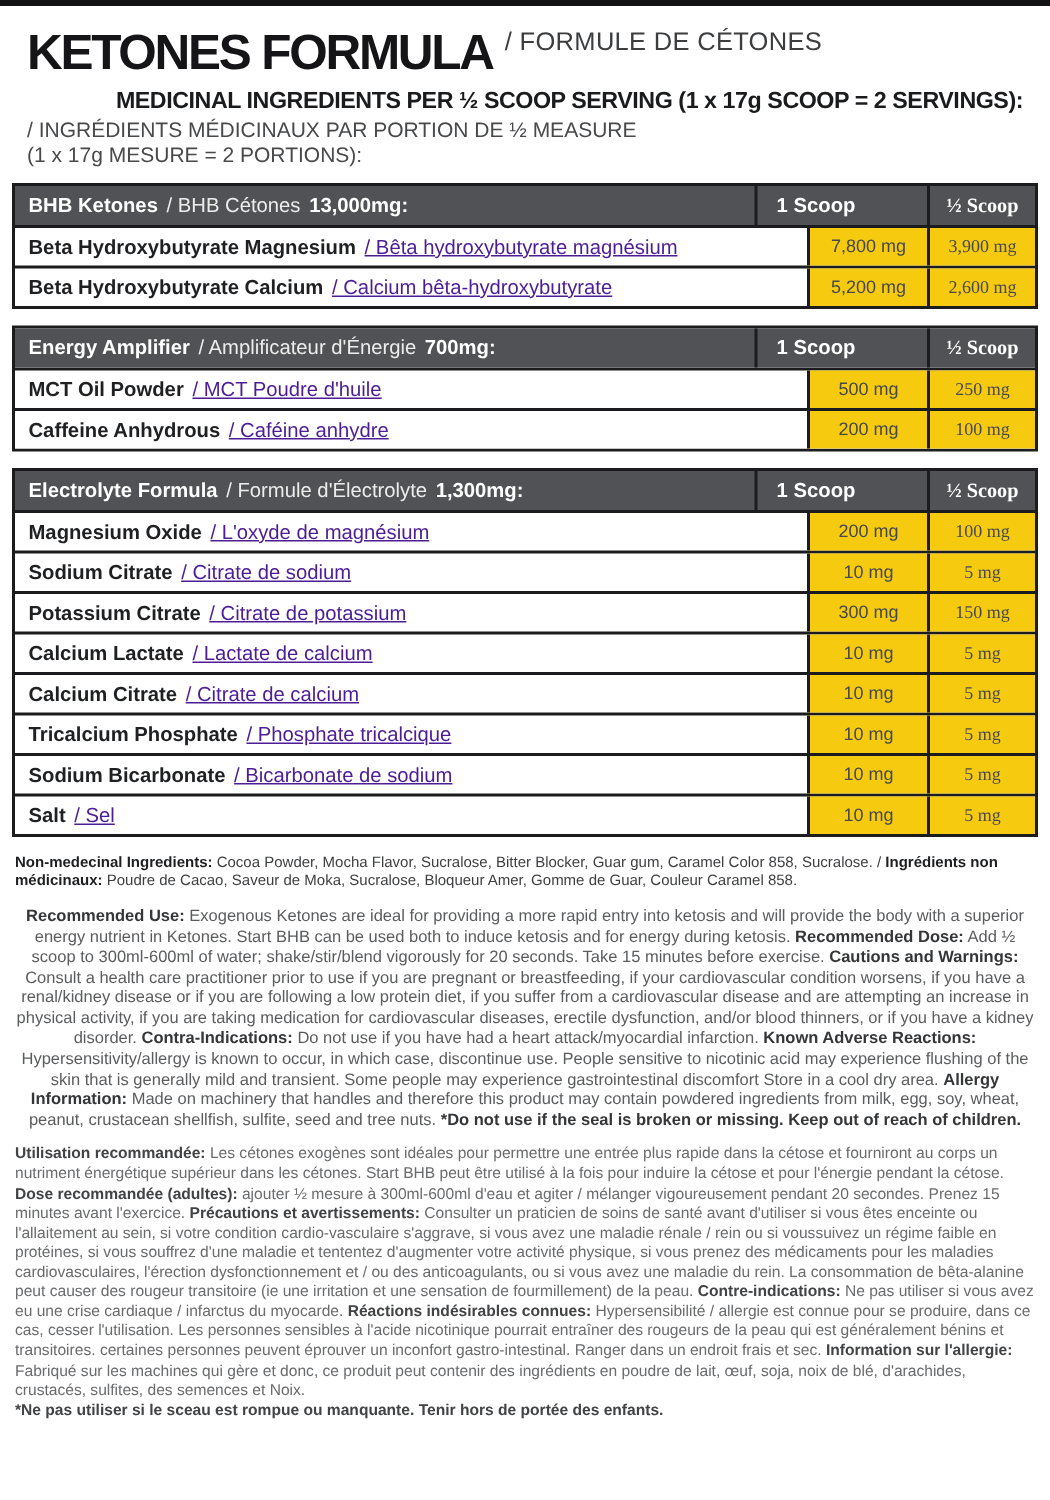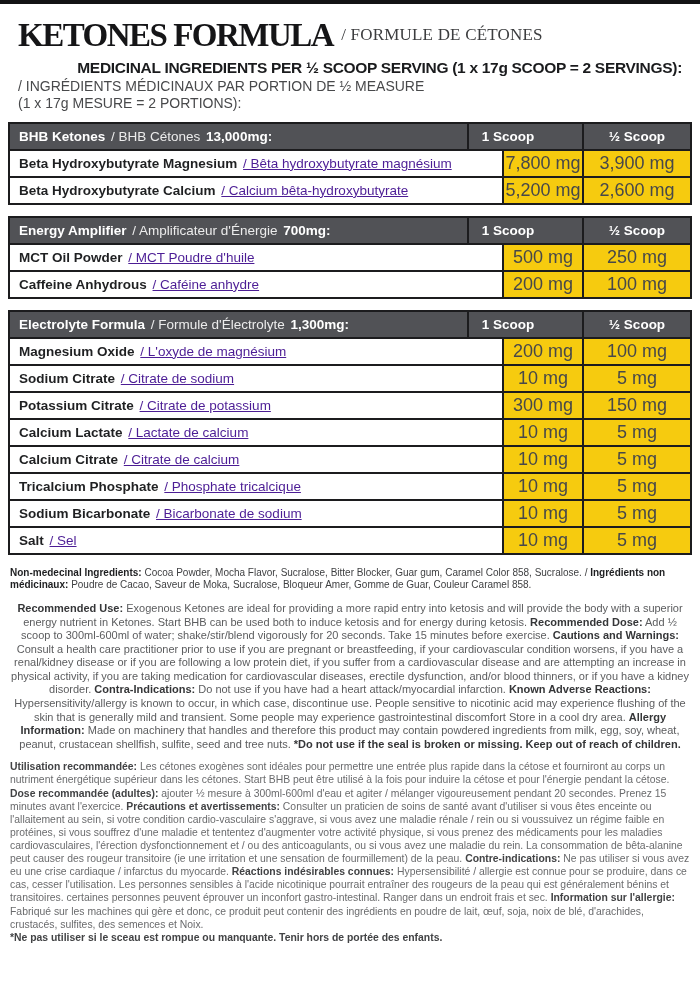--- a/index.html
+++ b/index.html
@@ -7,21 +7,21 @@
   body {
     height: 1000px;
     overflow: hidden;
     font-family: "Liberation Sans", sans-serif;
     color: #2b2c2e;
   }
   .top-bar { height: 4px; background: #121214; }
   .content { padding: 10px 8px 0 8px; }
 
   
-  .title-row { display: flex; align-items: center; padding: 4px 10px 2px 10px; font-family: Liberation Serif, serif; }
+  .title-row { display: flex; align-items: flex-start; padding: 4px 10px 2px 10px; }
   .title-en {
     font-size: 33px; font-weight: bold; letter-spacing: -1.5px;
     color: #151517; line-height: 1.05;
   }
   .title-fr { font-size: 17px; color: #3c3d3f; margin-left: 8px; letter-spacing: 0.2px; }
   .subtitle-bold {
     padding: 4px 10px 0 10px; font-size: 15.5px; font-weight: bold;
     letter-spacing: -0.3px; color: #1a1b1d; text-align: right;
   }
   .subtitle-fr { padding: 1px 10px 0 10px; font-size: 14px; color: #48494b; }
@@ -36,28 +36,28 @@
   .thead .tname { flex: 1; padding: 5px 9px; font-size: 13.5px; align-self: center; }
   .tname .nm-en { font-weight: bold; }
   .tname .nm-fr { font-weight: normal; color: #ececec; margin: 0 2px; }
   .tname .nm-amt { font-weight: bold; }
   .thead .tcol {
     border-left: 2px solid #1c1c1e; text-align: center;
     font-weight: bold; font-size: 13.5px; padding: 5px 0;
     display: flex; align-items: center; justify-content: center;
   }
   .col-1 { width: 80px; }
-  .col-2 { width: 108px; }
+  .col-2 { width: 72px; font-family: Liberation Serif, serif; }
   .trow { display: flex; border-top: 2px solid #1c1c1e; background: #ffffff; }
   .trow .tname { flex: 1; padding: 5px 9px; font-size: 13.5px; align-self: center; }
   .trow .nm-en { font-weight: bold; color: #1f2022; }
   .trow .nm-fr { color: #4c1d95; margin-left: 2px; text-decoration: underline; }
   .trow .tval {
     border-left: 2px solid #1c1c1e; background: #f6cb0f;
-    text-align: center; font-size: 18px; color: #47484a;
+    text-align: center; font-size: 12px; color: #47484a;
     display: flex; align-items: center; justify-content: center;
   }
 
   
   .nonmed {
     margin: 12px 2px 0 2px; font-size: 10px; line-height: 1.22; color: #3e3f41;
   }
   .nonmed .seg-b { font-weight: bold; color: #1e1f21; }
   .para-en {
     margin: 11px 2px 0 2px; font-size: 11px; line-height: 1.235; color: #5b5c5e; text-align: center;

